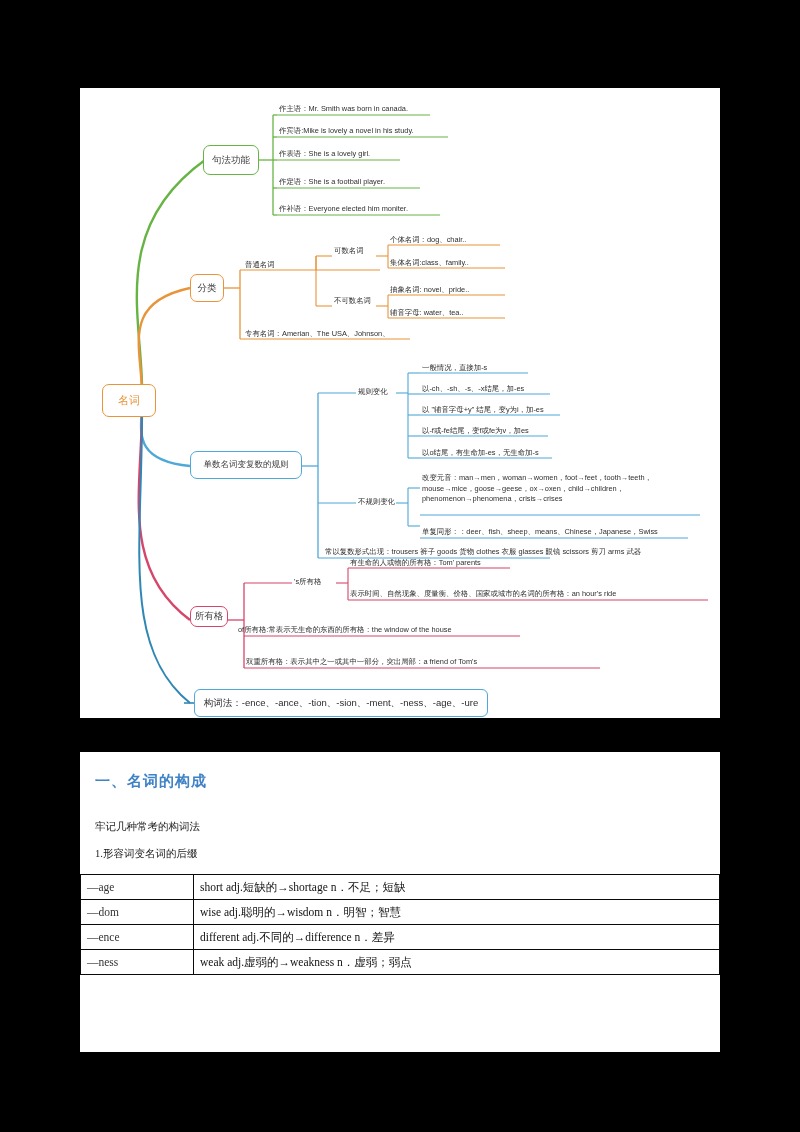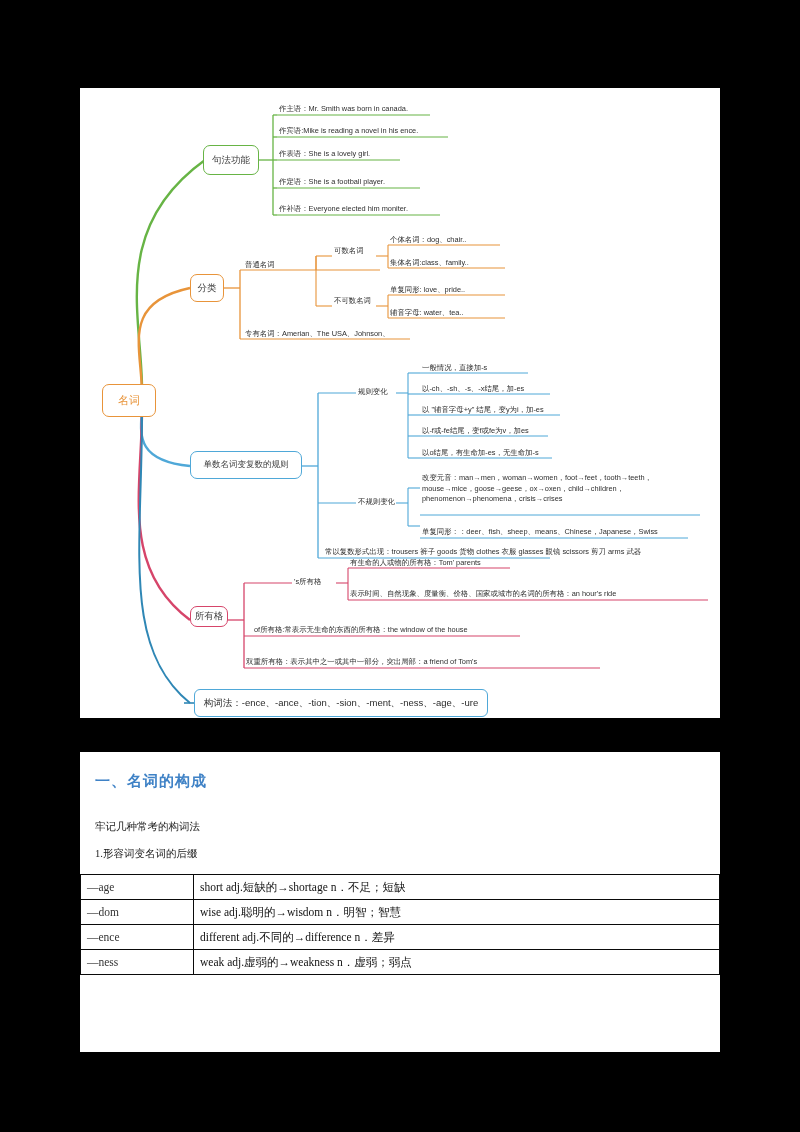--- a/index.html
+++ b/index.html
@@ -124,53 +124,53 @@
       <path d="M268,480 H430" stroke="#d6456a" stroke-width="1.1"></path>
       <path d="M268,512 H628" stroke="#d6456a" stroke-width="1.1"></path>
 
       <path d="M104,615 H114" stroke="#2f87b5" stroke-width="1.6"></path>
     </svg>
 
     <div class="node node-root" style="left:22px;top:296px;width:54px;height:33px;">名词</div>
 
     <div class="node node-green" style="left:123px;top:57px;width:56px;height:30px;">句法功能</div>
     <div class="leaf" style="left:199px;top:16px;">作主语：Mr. Smith was born in canada.</div>
-    <div class="leaf" style="left:199px;top:38px;">作宾语:Mike is reading a novel in his ence.</div>
+    <div class="leaf" style="left:199px;top:38px;">作宾语:Mike is lovely a novel in his study.</div>
     <div class="leaf" style="left:199px;top:61px;">作表语：She is a lovely girl.</div>
     <div class="leaf" style="left:199px;top:89px;">作定语：She is a football player.</div>
     <div class="leaf" style="left:199px;top:116px;">作补语：Everyone elected him moniter.</div>
 
     <div class="node node-orange" style="left:110px;top:186px;width:34px;height:28px;">分类</div>
     <div class="plain" style="left:165px;top:172px;">普通名词</div>
     <div class="plain" style="left:254px;top:158px;">可数名词</div>
     <div class="plain" style="left:254px;top:208px;">不可数名词</div>
     <div class="leaf" style="left:310px;top:147px;">个体名词：dog、chair..</div>
     <div class="leaf" style="left:310px;top:170px;">集体名词:class、family..</div>
-    <div class="leaf" style="left:310px;top:197px;">单复同形: love、pride..</div>
+    <div class="leaf" style="left:310px;top:197px;">抽象名词: novel、pride..</div>
     <div class="leaf" style="left:310px;top:220px;">辅音字母: water、tea..</div>
     <div class="leaf" style="left:165px;top:241px;">专有名词：Amerian、The USA、Johnson、</div>
 
     <div class="node node-blue" style="left:110px;top:363px;width:112px;height:28px;">单数名词变复数的规则</div>
     <div class="plain" style="left:278px;top:299px;">规则变化</div>
     <div class="leaf" style="left:342px;top:275px;">一般情况，直接加-s</div>
     <div class="leaf" style="left:342px;top:296px;">以-ch、-sh、-s、-x结尾，加-es</div>
     <div class="leaf" style="left:342px;top:317px;">以 "辅音字母+y" 结尾，变y为i，加-es</div>
     <div class="leaf" style="left:342px;top:338px;">以-f或-fe结尾，变f或fe为v，加es</div>
     <div class="leaf" style="left:342px;top:360px;">以o结尾，有生命加-es，无生命加-s</div>
 
     <div class="plain" style="left:278px;top:409px;">不规则变化</div>
     <div class="leaf multi" style="left:342px;top:385px;width:280px;">改变元音：man→men，woman→women，foot→feet，tooth→teeth，mouse→mice，goose→geese，ox→oxen，child→children，phenomenon→phenomena，crisis→crises</div>
     <div class="leaf" style="left:342px;top:439px;">单复同形：：deer、fish、sheep、means、Chinese，Japanese，Swiss</div>
     <div class="leaf" style="left:245px;top:459px;">常以复数形式出现：trousers 裤子 goods 货物 clothes 衣服 glasses 眼镜 scissors 剪刀 arms 武器</div>
 
     <div class="node node-red" style="left:110px;top:518px;width:38px;height:21px;">所有格</div>
     <div class="plain" style="left:214px;top:489px;">'s所有格</div>
     <div class="leaf" style="left:270px;top:470px;">有生命的人或物的所有格：Tom' parents</div>
     <div class="leaf" style="left:270px;top:501px;">表示时间、自然现象、度量衡、价格、国家或城市的名词的所有格：an hour's ride</div>
-    <div class="leaf" style="left:174px;top:537px;text-align:center;">of所有格:常表示无生命的东西的所有格：the window of the house</div>
+    <div class="leaf" style="left:158px;top:537px;text-align:center;">of所有格:常表示无生命的东西的所有格：the window of the house</div>
     <div class="leaf" style="left:166px;top:569px;">双重所有格：表示其中之一或其中一部分，突出局部：a friend of Tom's</div>
 
     <div class="node node-word" style="left:114px;top:601px;width:294px;height:28px;">构词法：-ence、-ance、-tion、-sion、-ment、-ness、-age、-ure</div>
   </div>
 
   <div class="doc">
     <div class="doc-h1">一、名词的构成</div>
     <div class="doc-p1">牢记几种常考的构词法</div>
     <div class="doc-p2">1.形容词变名词的后缀</div>
 

